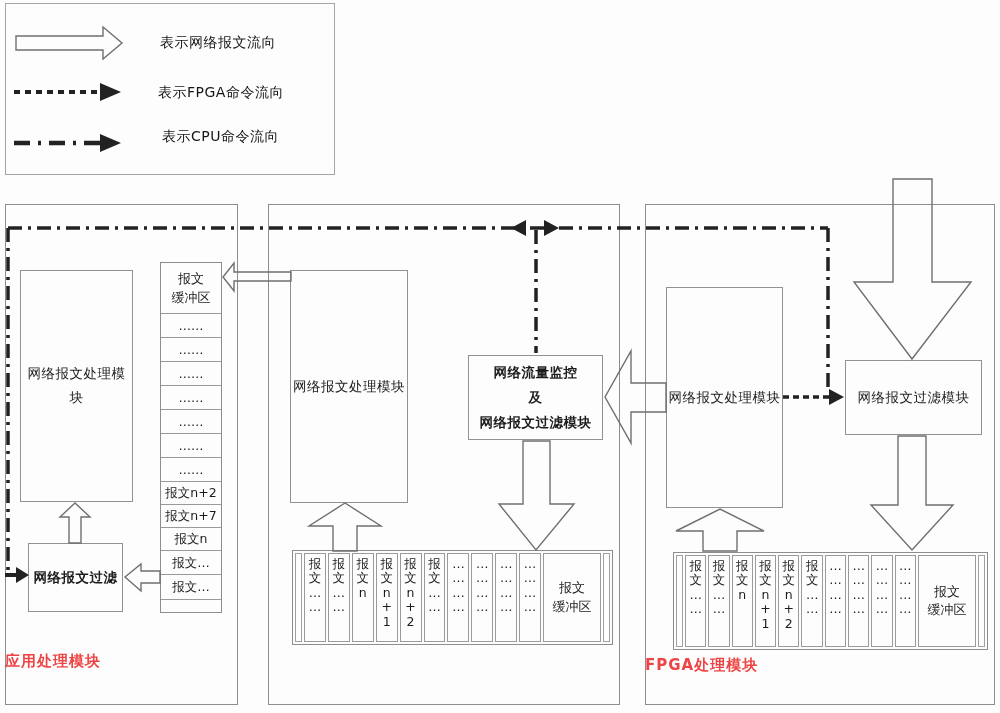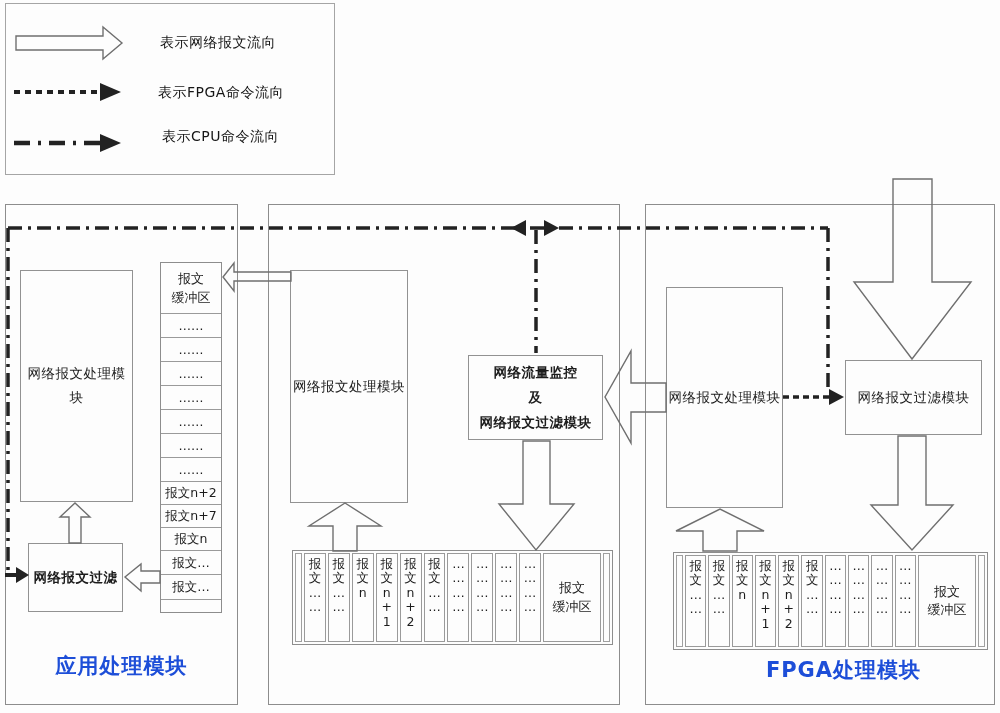--- a/index.html
+++ b/index.html
@@ -3,21 +3,21 @@
 <meta charset="utf-8">
 <style>
   html,body{margin:0;padding:0;background:#fff;}
   .canvas{position:relative;width:1000px;height:713px;background:#fdfdfd;
           font-family:"DejaVu Sans",sans-serif;color:#1c1c1c;overflow:hidden;}
   .abs{position:absolute;box-sizing:border-box;}
   .box{border:1px solid #929292;background:transparent;}
   .module{border:1px solid #8d8d8d;}
   .center{display:flex;align-items:center;justify-content:center;text-align:center;}
   .lbl{font-size:13.5px;letter-spacing:0.5px;white-space:pre-line;line-height:1.75;}
-  .title{font-size:21px;font-weight:600;letter-spacing:1px;text-align:center;color:#1d4ed8;}
+  .title{font-size:15px;font-weight:600;letter-spacing:1px;text-align:left;color:#ef4444;}
   .legendlbl{font-size:14px;letter-spacing:0.5px;color:#161616;}
   
   .vstack{display:flex;flex-direction:column;border:1px solid #8d8d8d;}
   .vstack .cell{border-bottom:1px solid #9a9a9a;display:flex;align-items:center;
                 justify-content:center;text-align:center;font-size:12.5px;
                 white-space:pre-line;line-height:1.25;flex:0 0 auto;}
   .vstack .cell:last-child{border-bottom:none;flex:1 1 auto;}
   
   .hbuf{display:flex;flex-direction:row;border:1px solid #8d8d8d;padding:2px;gap:2px;}
   .hbuf .strip{flex:0 0 5px;border:1px solid #a0a0a0;}
@@ -167,21 +167,21 @@
 …</div>
     <div class="vcell">…
 …
 …
 …</div>
     <div class="wide">报文
 缓冲区</div>
     <div class="strip"></div>
   </div>
 
-  <div class="abs title" style="left:673px;top:656px;width:310px;padding-left:31px;">FPGA处理模块</div>
+  <div class="abs title" style="left:645px;top:656px;width:310px;">FPGA处理模块</div>
 
   <svg width="1000" height="713" viewBox="0 0 1000 713">
 
     <path d="M16,36 H103 V27 L122,43 L103,59 V50 H16 Z" fill="none" stroke="#6f6f6f" stroke-width="1.4"></path>
     <line x1="14" y1="92" x2="100" y2="92" stroke="#222" stroke-width="4" stroke-dasharray="6 5"></line>
     <polygon points="100,83 121,92 100,101" fill="#222"></polygon>
     <line x1="14" y1="143" x2="100" y2="143" stroke="#222" stroke-width="4.5" stroke-dasharray="16 8 3 8"></line>
     <polygon points="100,134 121,143 100,152" fill="#222"></polygon>
 
     <line x1="8" y1="228" x2="828" y2="228" stroke="#222" stroke-width="3.5" stroke-dasharray="14 6 3 6"></line>

